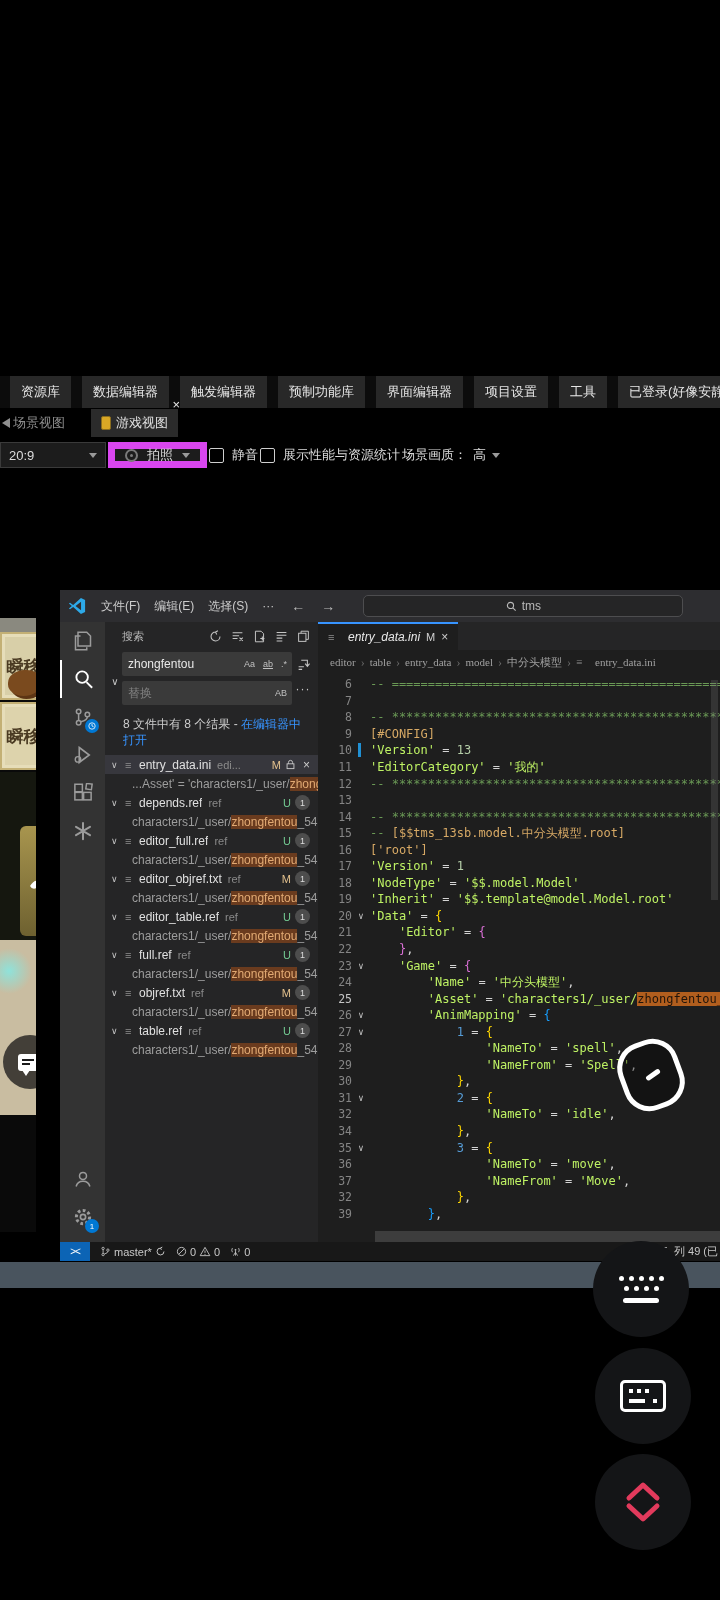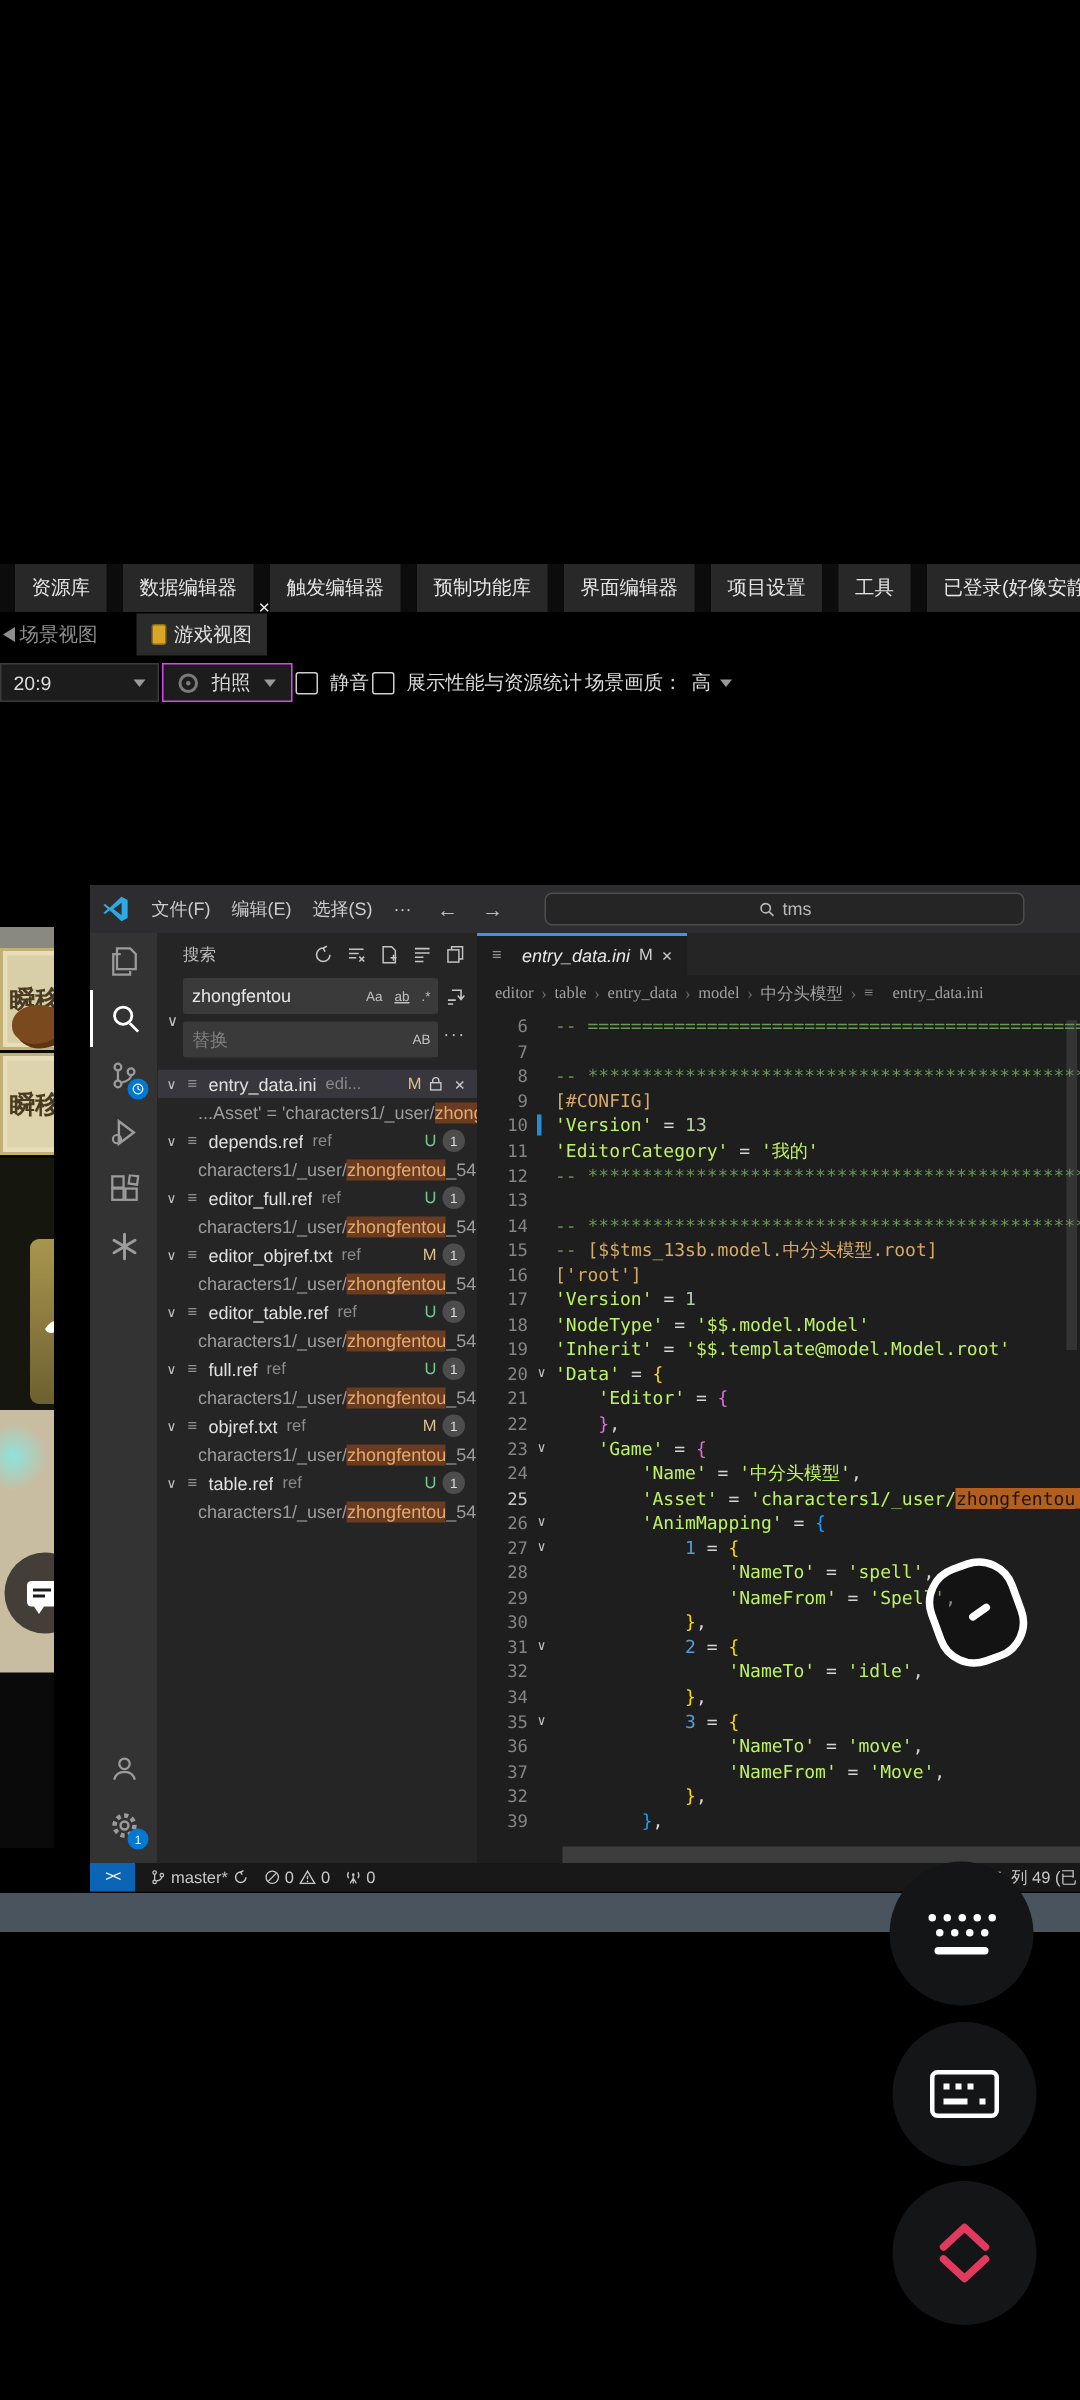--- a/index.html
+++ b/index.html
@@ -18,21 +18,21 @@
   #scene-tab .tri{width:0;height:0;border-top:5px solid transparent;border-bottom:5px solid transparent;border-right:8px solid #8f8f8f;}
   #game-tab{position:relative;display:flex;align-items:center;gap:5px;background:#2b2b2b;color:#e0e0e0;
             font-size:13px;padding:5px 10px;margin-left:26px;}
   .doc-ico{width:10px;height:14px;background:#d9a725;border:1px solid #8a6d1f;border-radius:2px;}
   #game-tab-close{position:absolute;top:-12px;right:-2px;color:#e8e8e8;font-size:13px;}
 
   
   #scene-toolbar{position:absolute;left:0;top:440px;width:720px;height:30px;display:flex;align-items:center;gap:2px;font-size:13px;color:#dcdcdc;}
   .caret{width:0;height:0;border-left:4px solid transparent;border-right:4px solid transparent;border-top:5px solid #9a9a9a;display:inline-block;}
   #aspect-select{width:106px;height:26px;background:#1c1c1c;border:1px solid #3a3a3a;display:flex;align-items:center;justify-content:space-between;padding:0 8px;}
-  #photo-group{height:26px;background:#1c1c1c;border:1px solid #d946ef;display:flex;align-items:center;gap:9px;padding:0 10px;}
+  #photo-group{height:26px;background:#1c1c1c;border:7px solid #d946ef;display:flex;align-items:center;gap:9px;padding:0 10px;}
   .cam{width:13px;height:13px;border:2px solid #7a7a7a;border-radius:50%;position:relative;}
   .cam:after{content:"";position:absolute;left:3px;top:3px;width:3px;height:3px;background:#7a7a7a;border-radius:50%;}
   .chk-row{display:flex;align-items:center;gap:8px;}
   .chkbox{width:15px;height:15px;border:1.5px solid #cfcfcf;border-radius:2px;background:transparent;}
   #quality{display:flex;align-items:center;gap:6px;justify-content:center;}
 
   
   #game-strip{position:absolute;left:0;top:618px;width:36px;height:614px;overflow:hidden;background:#0a0a0a;}
   .gs-ground{position:absolute;left:0;top:0;width:60px;height:14px;background:#8a897f;}
   .skill-btn{position:absolute;left:0;width:64px;height:68px;background:#d8cfa8;border:2px solid #c3b075;
@@ -361,20 +361,23 @@
           <div id="replace-col">
             <span>
               <svg width="14" height="14" viewBox="0 0 16 16">
                   <path d="M3 10 h6 M3 13 h4 M6 2.5 h7 v7 M10.5 6.5 l2.5 3 l2.5 -3" fill="none" stroke="currentColor" stroke-width="1.2"></path>
                 </svg>
             </span>
             <span id="more-dots">···</span>
           </div>
         </div>
 
+        <div id="search-summary">
+          <span>8 文件中有 8 个结果 - </span><a href="#">在编辑器中打开</a>
+        </div>
 
         <div id="results">
             <div class="file-row selected">
               <span class="tree-chev">∨</span>
               <span class="file-ico">≡</span>
               <span class="fname">entry_data.ini</span>
               <span class="fmeta">edi...</span>
               <span class="gitM">M</span>
               <span class="row-act">
                 <span>

